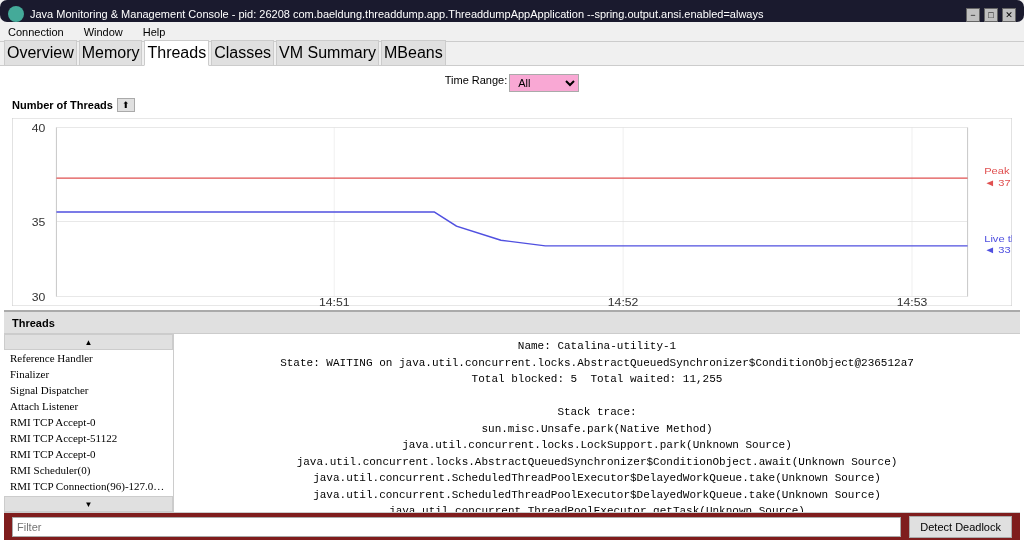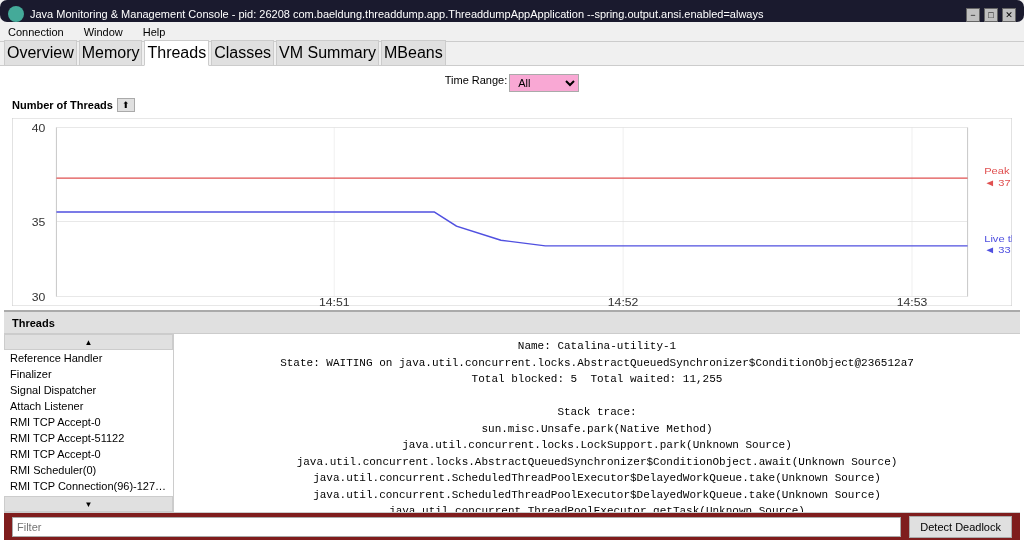--- a/index.html
+++ b/index.html
@@ -145,20 +145,21 @@
       width: 170px;
       border-right: 1px solid #ccc;
       display: flex;
       flex-direction: column;
       position: relative;
     }
     .thread-list-scroll {
       flex: 1;
       overflow-y: auto;
       overflow-x: hidden;
+      font-family: Liberation Serif, serif;
     }
     .thread-list-item {
       padding: 2px 6px;
       font-size: 11px;
       cursor: pointer;
       white-space: nowrap;
       overflow: hidden;
       text-overflow: ellipsis;
     }
     .thread-detail-panel {

